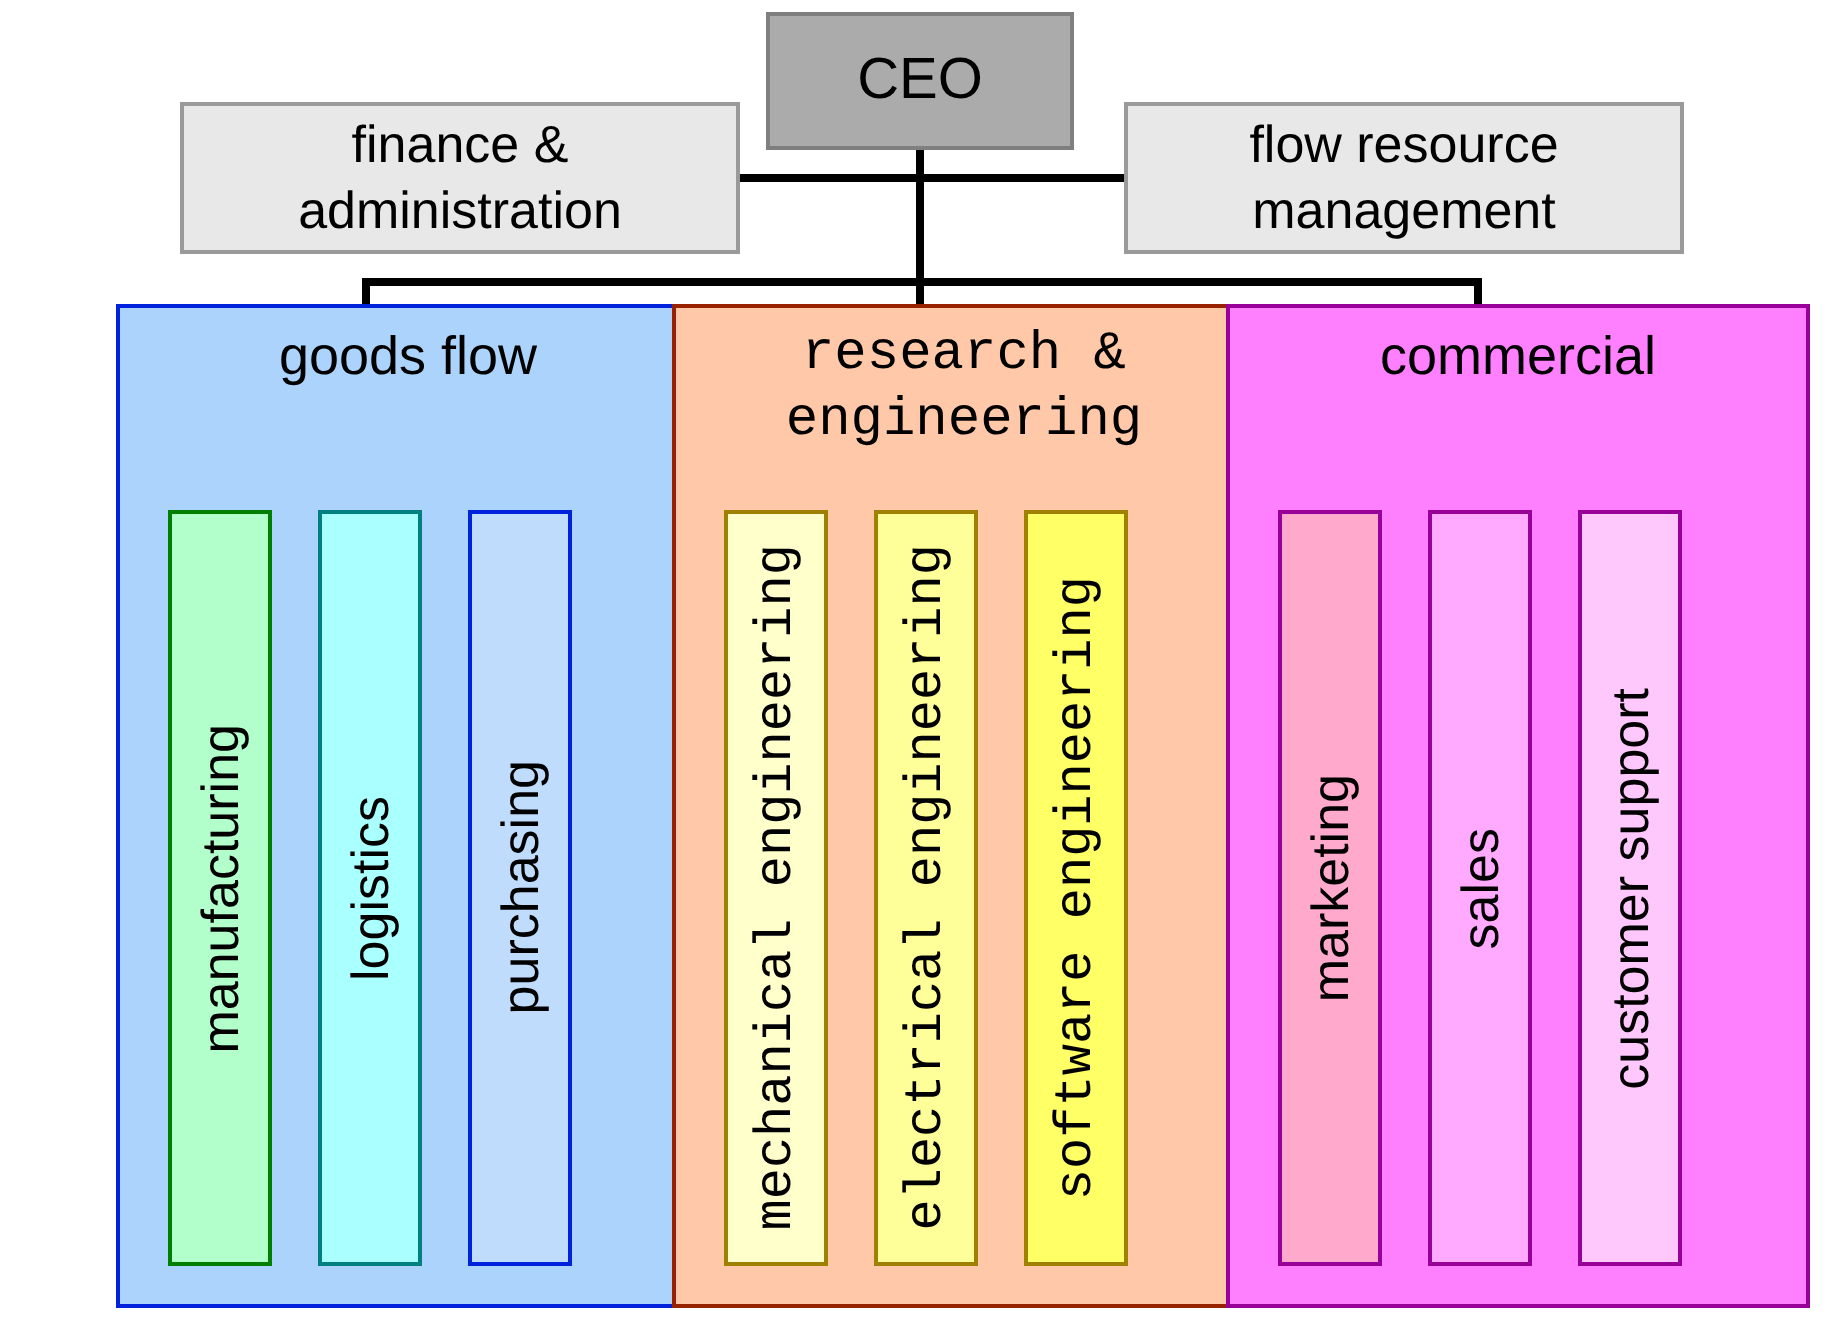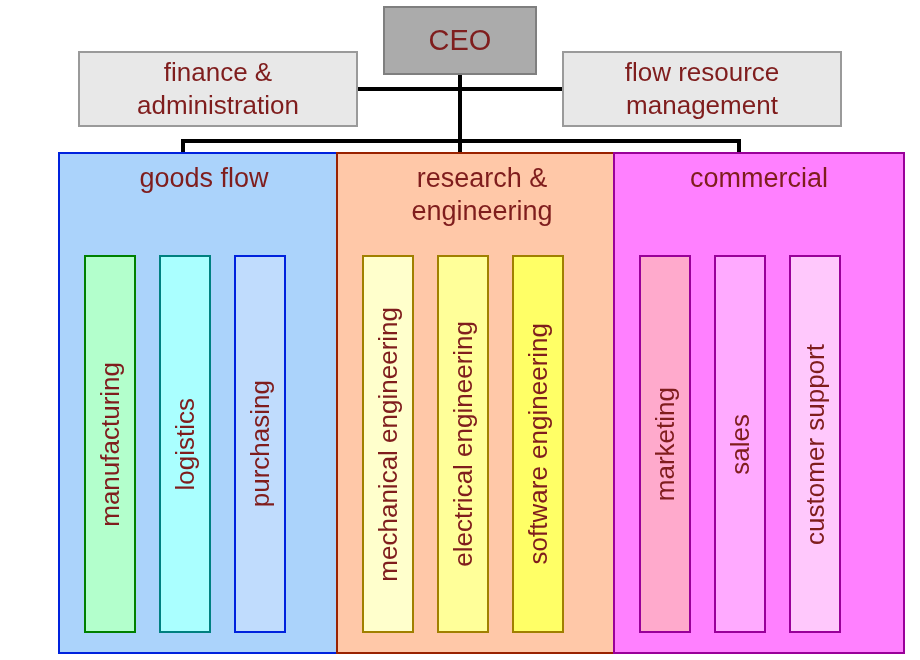--- a/index.html
+++ b/index.html
@@ -2,21 +2,21 @@
 <html><head>
 <meta charset="utf-8">
 <style>
   html, body { margin: 0; padding: 0; background: #ffffff; }
   .stage {
     position: relative;
     width: 920px;
     height: 660px;
     background: #ffffff;
     font-family: "Liberation Sans", "DejaVu Sans", sans-serif;
-    color: #7f1d1d;
+    color: #000000;
     overflow: hidden;
     border-radius: 26px;
   }
   .box {
     position: absolute;
     box-sizing: border-box;
     display: flex;
     align-items: center;
     justify-content: center;
     text-align: center;
@@ -26,37 +26,37 @@
   .ceo {
     left: 383px; top: 6px; width: 154px; height: 69px;
     background: #ababab; border: 2px solid #7f7f7f;
     font-size: 29px;
   }
   .staff {
     width: 280px; height: 76px; top: 51px;
     background: #e8e8e8; border: 2px solid #9a9a9a;
     font-size: 26px; line-height: 33px;
   }
-  .staff.left  { left: 78px; }
+  .staff.left  { left: 90px; }
   .staff.right { left: 562px; }
   
   .line { position: absolute; background: #000000; }
   .ln-ceo-v   { left: 458px; top: 73px;  width: 4px;   height: 81px; }
   .ln-staff-h { left: 358px; top: 87px;  width: 204px; height: 4px;  }
   .ln-dept-h  { left: 181px; top: 139px; width: 560px; height: 4px;  }
   .ln-leg-l   { left: 181px; top: 139px; width: 4px;   height: 15px; }
   .ln-leg-r   { left: 737px; top: 139px; width: 4px;   height: 15px; }
   
   .dept {
     position: absolute;
     top: 152px; width: 292px; height: 502px;
     box-sizing: border-box;
   }
   .dept-goods      { left: 58px;  background: #abd3fb; border: 2px solid #0022dd; }
-  .dept-research   { left: 336px; background: #ffc8a8; border: 2px solid #992200; }
+  .dept-research   { left: 336px; background: #ffc8a8; border: 2px solid #992200; font-family: Liberation Mono, monospace; }
   .dept-commercial { left: 613px; background: #ff80ff; border: 2px solid #990099; padding-left: 24px; }
   .dept-title {
     position: absolute;
     left: 0; top: 8px; width: 100%;
     text-align: center;
     font-size: 27px; line-height: 33px;
     white-space: pre-line;
   }
   
   .unit {

